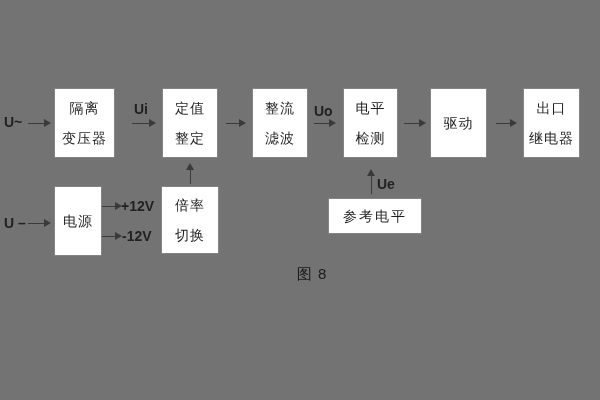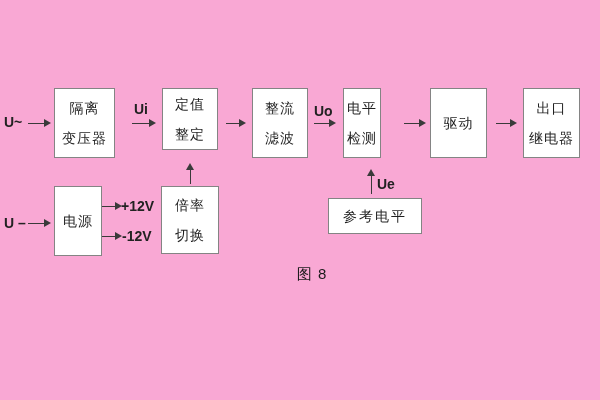--- a/index.html
+++ b/index.html
@@ -4,21 +4,21 @@
 <style>
   :root{
     --line:#3a3a3a;
     --box-border:#848484;
     --text:#1f1f1f;
   }
   html,body{margin:0;padding:0;background:#fff;}
   #canvas{
     position:relative;
     width:600px;height:400px;
-    background:#f9a8d4;
+    background:#737373;
     font-family:"Liberation Sans","DejaVu Sans",sans-serif;
     color:var(--text);
     overflow:hidden;
     text-decoration:underline;
   }
   .block{
     position:absolute;
     box-sizing:border-box;
     border:1px solid var(--box-border);
     background:#fff;
@@ -65,31 +65,31 @@
 </head>
 <body>
 
 <div id="canvas">
 
   <div class="block" style="left:54px;top:88px;width:61px;height:70px">
     <span>隔离</span>
     <span>变压器</span>
   </div>
 
-  <div class="block" style="left:162px;top:88px;width:56px;height:62px">
+  <div class="block" style="left:162px;top:88px;width:56px;height:70px">
     <span>定值</span>
     <span>整定</span>
   </div>
 
   <div class="block" style="left:252px;top:88px;width:56px;height:70px">
     <span>整流</span>
     <span>滤波</span>
   </div>
 
-  <div class="block" style="left:343px;top:88px;width:38px;height:70px">
+  <div class="block" style="left:343px;top:88px;width:55px;height:70px">
     <span>电平</span>
     <span>检测</span>
   </div>
 
   <div class="block" style="left:430px;top:88px;width:57px;height:70px">
     <span>驱动</span>
   </div>
 
   <div class="block" style="left:523px;top:88px;width:57px;height:70px">
     <span>出口</span>

